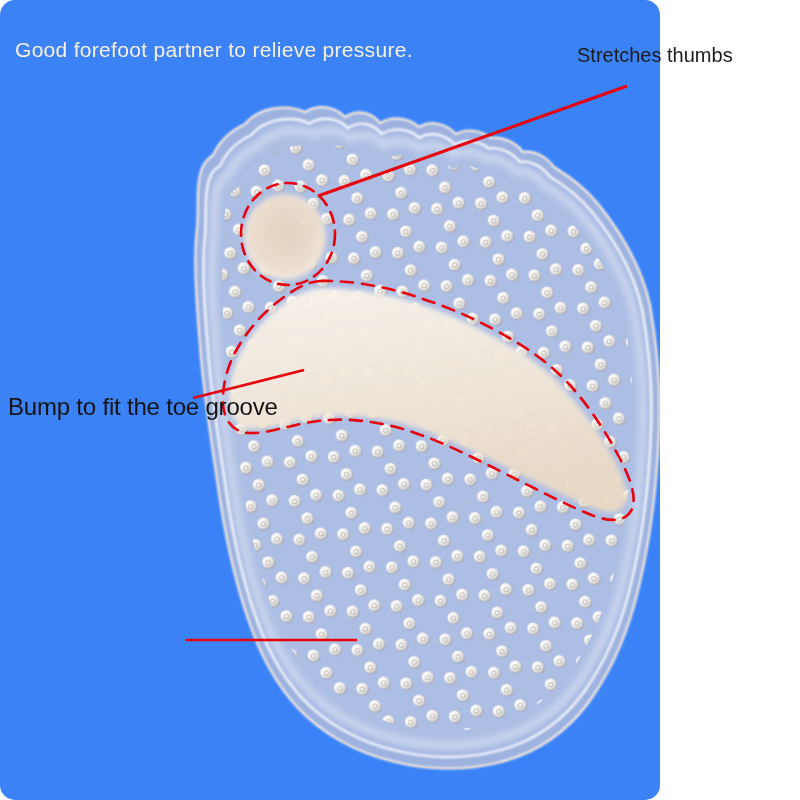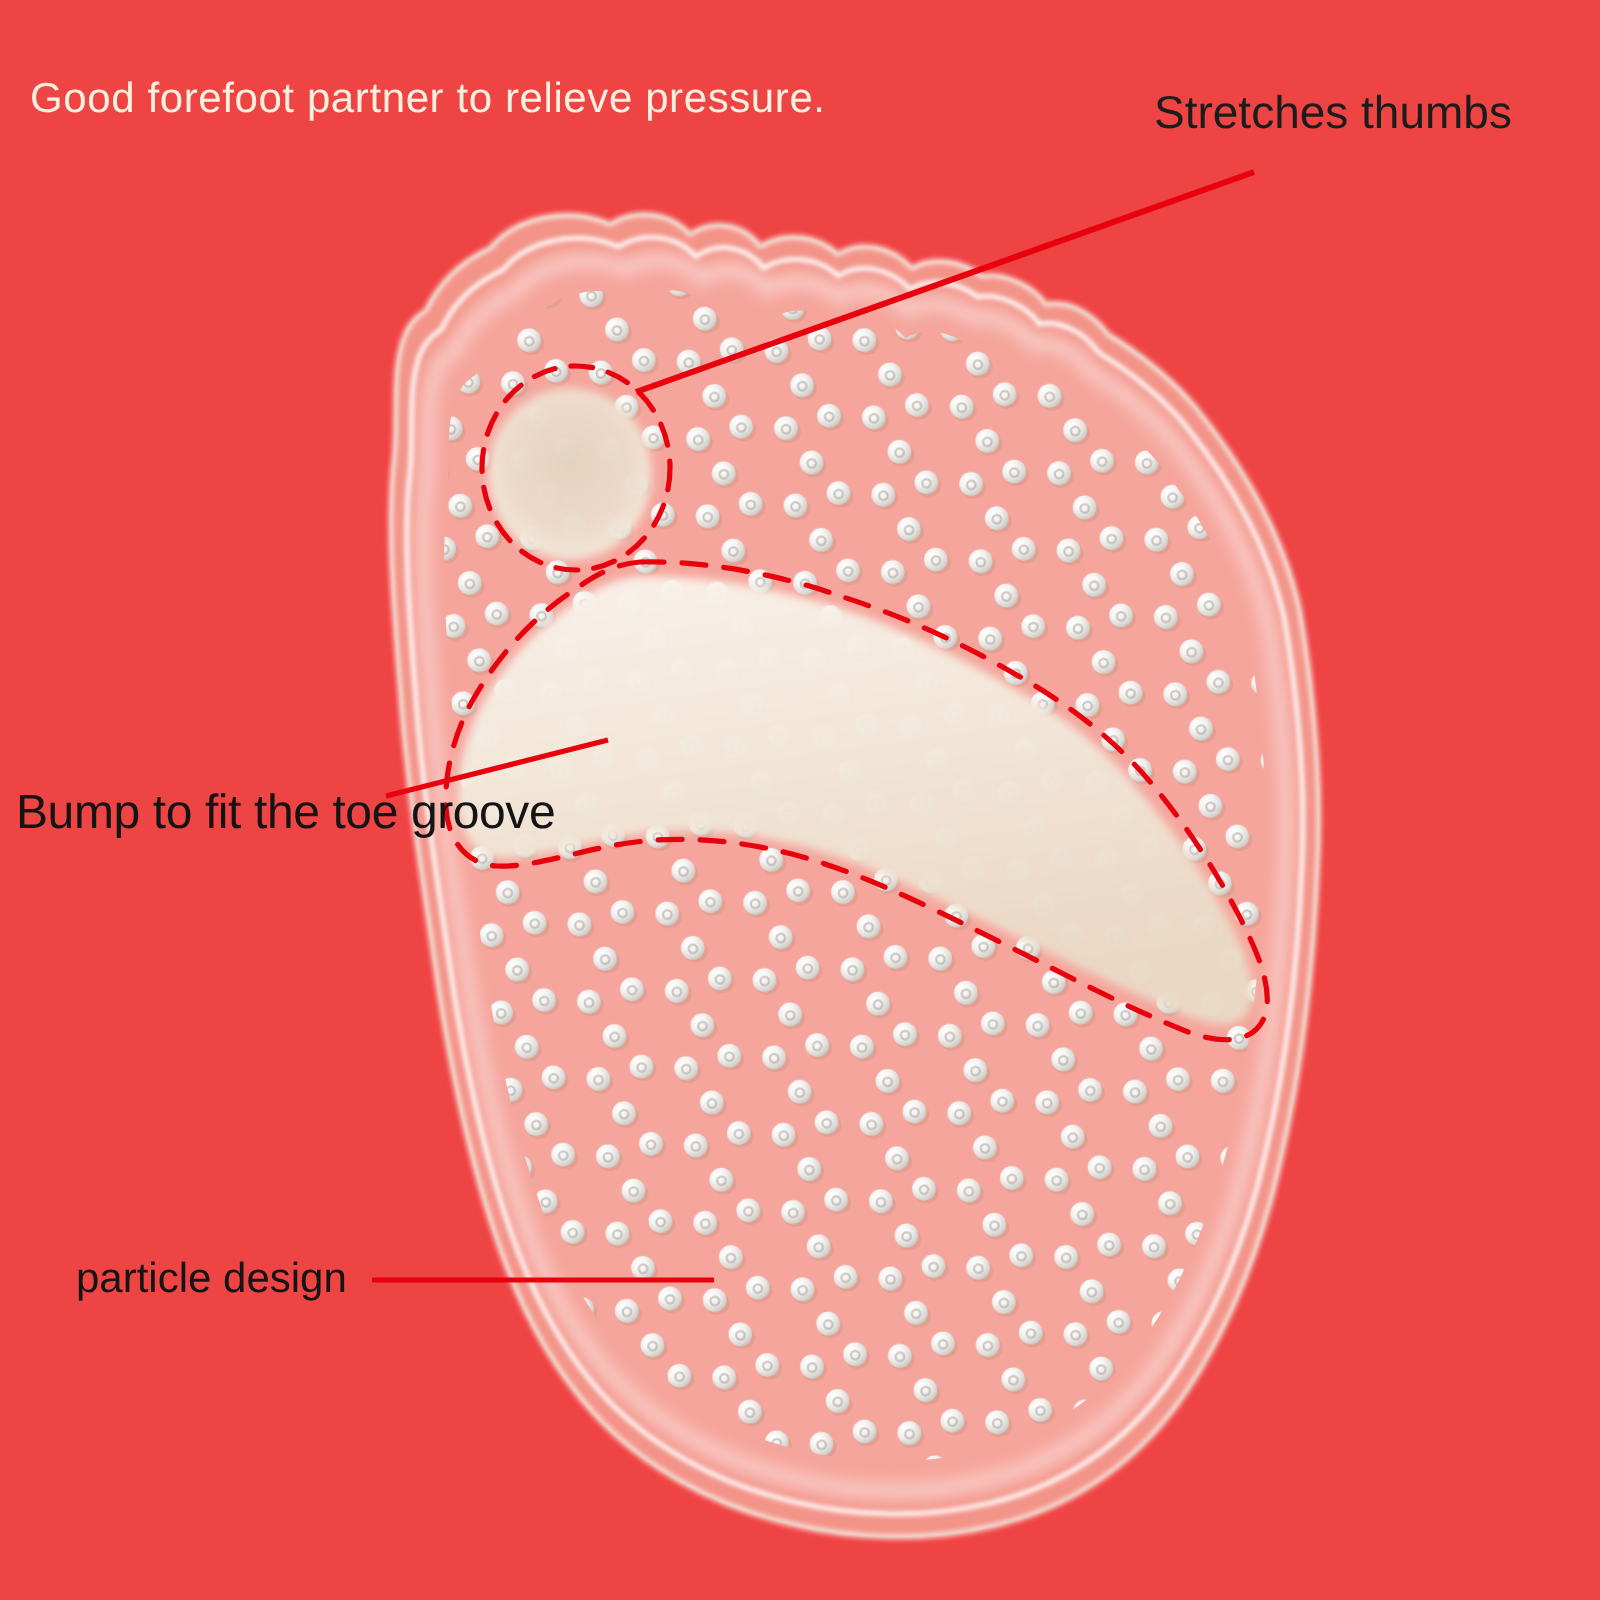--- a/index.html
+++ b/index.html
@@ -5,23 +5,24 @@
   html, body {
     margin: 0;
     padding: 0;
     width: 800px;
     height: 800px;
     overflow: hidden;
     font-family: "Liberation Sans", sans-serif;
   }
   .stage {
     position: relative;
-    width: 800px;
+    width: 660px;
     height: 800px;
-    background: #ef4444;
+    background: #3b82f6;
+    border-radius: 15px;
   }
   svg.scene {
     position: absolute;
     left: 0;
     top: 0;
     width: 800px;
     height: 800px;
     display: block;
   }
   .overlay-label {
@@ -33,21 +34,21 @@
     left: 15px;
     top: 38px;
     font-size: 21px;
     font-weight: 400;
     letter-spacing: 0.3px;
     color: #f8f0de;
   }
   .lbl-stretches {
     left: 577px;
     top: 44px;
-    font-size: 23px;
+    font-size: 20px;
     font-weight: 500;
     color: #1c1c1c;
   }
   .lbl-groove {
     left: 8px;
     top: 394px;
     font-size: 24px;
     font-weight: 500;
     letter-spacing: -0.2px;
     color: #141414;
@@ -192,15 +193,14 @@
     <line x1="193" y1="398" x2="304" y2="370" stroke="#e8000d" stroke-width="2.6"></line>
     <line x1="186" y1="640" x2="357" y2="640" stroke="#e8000d" stroke-width="2.6"></line>
   </svg>
 
   <div class="overlay-label tagline">Good forefoot partner to relieve pressure.</div>
 
   <div class="overlay-label lbl-stretches">Stretches thumbs</div>
 
   <div class="overlay-label lbl-groove">Bump to fit the toe groove</div>
 
-  <div class="overlay-label lbl-particle">particle design</div>
 
 </div>
 
 </body></html>

